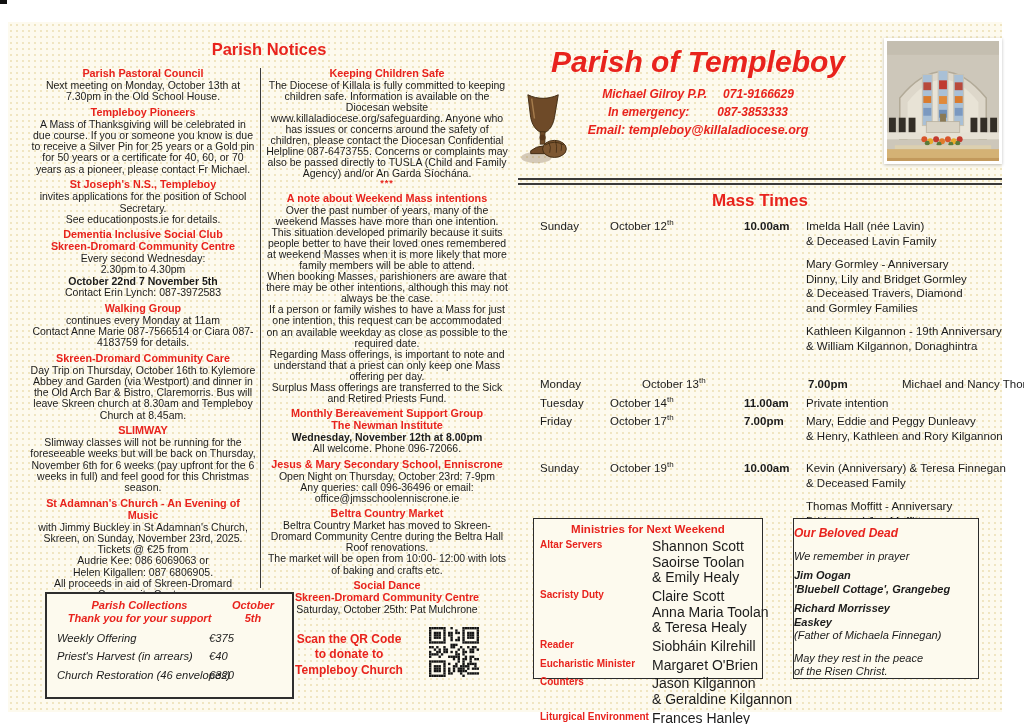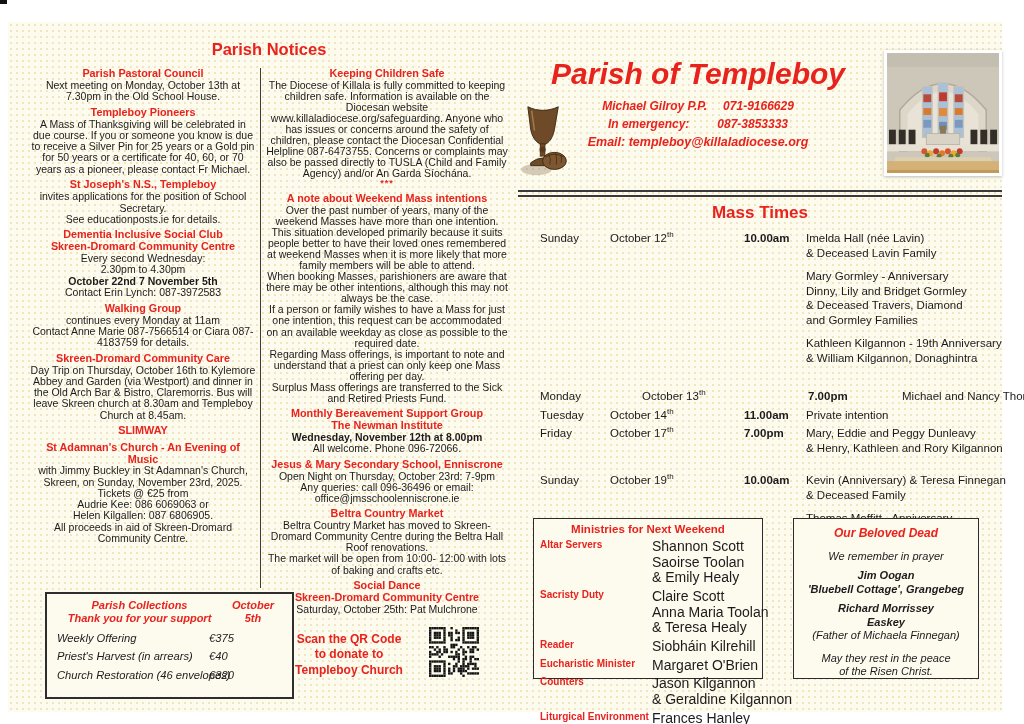--- a/index.html
+++ b/index.html
@@ -40,21 +40,21 @@
   }
   .col-head{display:grid;grid-template-columns:1fr 62px;color:var(--red);font-weight:bold;text-align:center;line-height:1.18;margin-bottom:7px;}
   .col-rows .col-row{display:grid;grid-template-columns:152px 1fr;text-align:left;margin-bottom:6.5px;font-size:11.2px;white-space:nowrap;}
 
   
   .qr-block{display:flex;justify-content:center;align-items:flex-start;gap:26px;margin-top:12px;}
   .qr-text{color:var(--red);font-weight:bold;font-size:12px;line-height:1.3;padding-top:5px;text-align:center;}
   .qr-svg{width:50px;height:50px;background:#fdfaee;fill:#141414;}
 
   
-  .right-sec{position:absolute;left:518px;top:48px;width:484px;}
+  .right-sec{position:absolute;left:518px;top:36px;width:484px;}
   .masthead{position:relative;height:138px;}
   .photo{position:absolute;right:0;top:2px;width:112px;height:120px;border:3px solid #ffffff;box-shadow:0 1px 3px rgba(0,0,0,0.25);display:block;}
   .chalice{position:absolute;left:2px;top:54px;display:block;}
   .head-text{margin-right:124px;text-align:center;padding-top:10px;color:var(--red);}
   .pt-title{font-size:30px;font-weight:bold;font-style:italic;line-height:1.05;margin:0 0 9px 0;}
   .pt-line{font-size:12px;font-weight:bold;font-style:italic;display:flex;justify-content:center;gap:16px;margin-bottom:4px;white-space:nowrap;}
   .pt-line.wide{gap:28px;}
   .pt-email{font-size:12.5px;font-weight:bold;font-style:italic;}
   .dblrule{border-top:2.5px solid #3a3a3a;border-bottom:2.5px solid #3a3a3a;height:3px;margin:4px 0 0 0;}
   .mass-title{color:var(--red);font-weight:bold;font-size:17px;text-align:center;margin:6px 0 8px 0;}
@@ -78,21 +78,21 @@
   }
   .min-title{color:var(--red);font-weight:bold;font-size:11.5px;text-align:center;margin-bottom:4px;}
   .min-row{display:grid;grid-template-columns:112px 1fr;margin-bottom:3px;}
   .min-role{color:var(--red);font-weight:bold;font-size:10px;line-height:1.12;}
   .min-names{font-size:14px;line-height:1.12;white-space:nowrap;}
 
   
   .beloved{
     position:absolute;left:793px;top:518px;width:186px;height:161px;box-sizing:border-box;
     border:1.5px solid #2b2b2b;background:#fdfaee;padding:6px 0;
-    font-style:italic;text-align:center;font-size:11px;line-height:13.5px;
+    font-style:italic;font-size:11px;line-height:13.5px;
   }
   .bel-title{color:var(--red);font-weight:bold;font-size:12px;margin:2px 0 9px 0;}
   .bel-para{margin-bottom:6px;}
   .bel-para:last-child{margin-top:9px;}
   .bel-line.b{font-weight:bold;}
 </style>
 </head>
 <body>
 
 <div class="paper"></div>
@@ -174,20 +174,24 @@
 
           <div class="seg">Day Trip on Thursday, October 16th to Kylemore Abbey and Garden (via Westport) and dinner in the Old Arch Bar &amp; Bistro, Claremorris. Bus will leave Skreen church at 8.30am and Templeboy Church at 8.45am.</div>
           </div>
         </section>
 
         <section class="notice">
           <h3 class="n-head">
 
           <div>SLIMWAY</div>
           </h3>
+          <div class="n-body">
+
+          <div class="seg">Slimway classes will not be running for the foreseeable weeks but will be back on Thursday, November 6th for 6 weeks (pay upfront for the 6 weeks in full) and feel good for this Christmas season.</div>
+          </div>
         </section>
 
         <section class="notice">
           <h3 class="n-head">
 
           <div>St Adamnan's Church - An Evening of Music</div>
           </h3>
           <div class="n-body">
 
           <div class="seg">with Jimmy Buckley in St Adamnan's Church, Skreen, on Sunday, November 23rd, 2025.</div>

